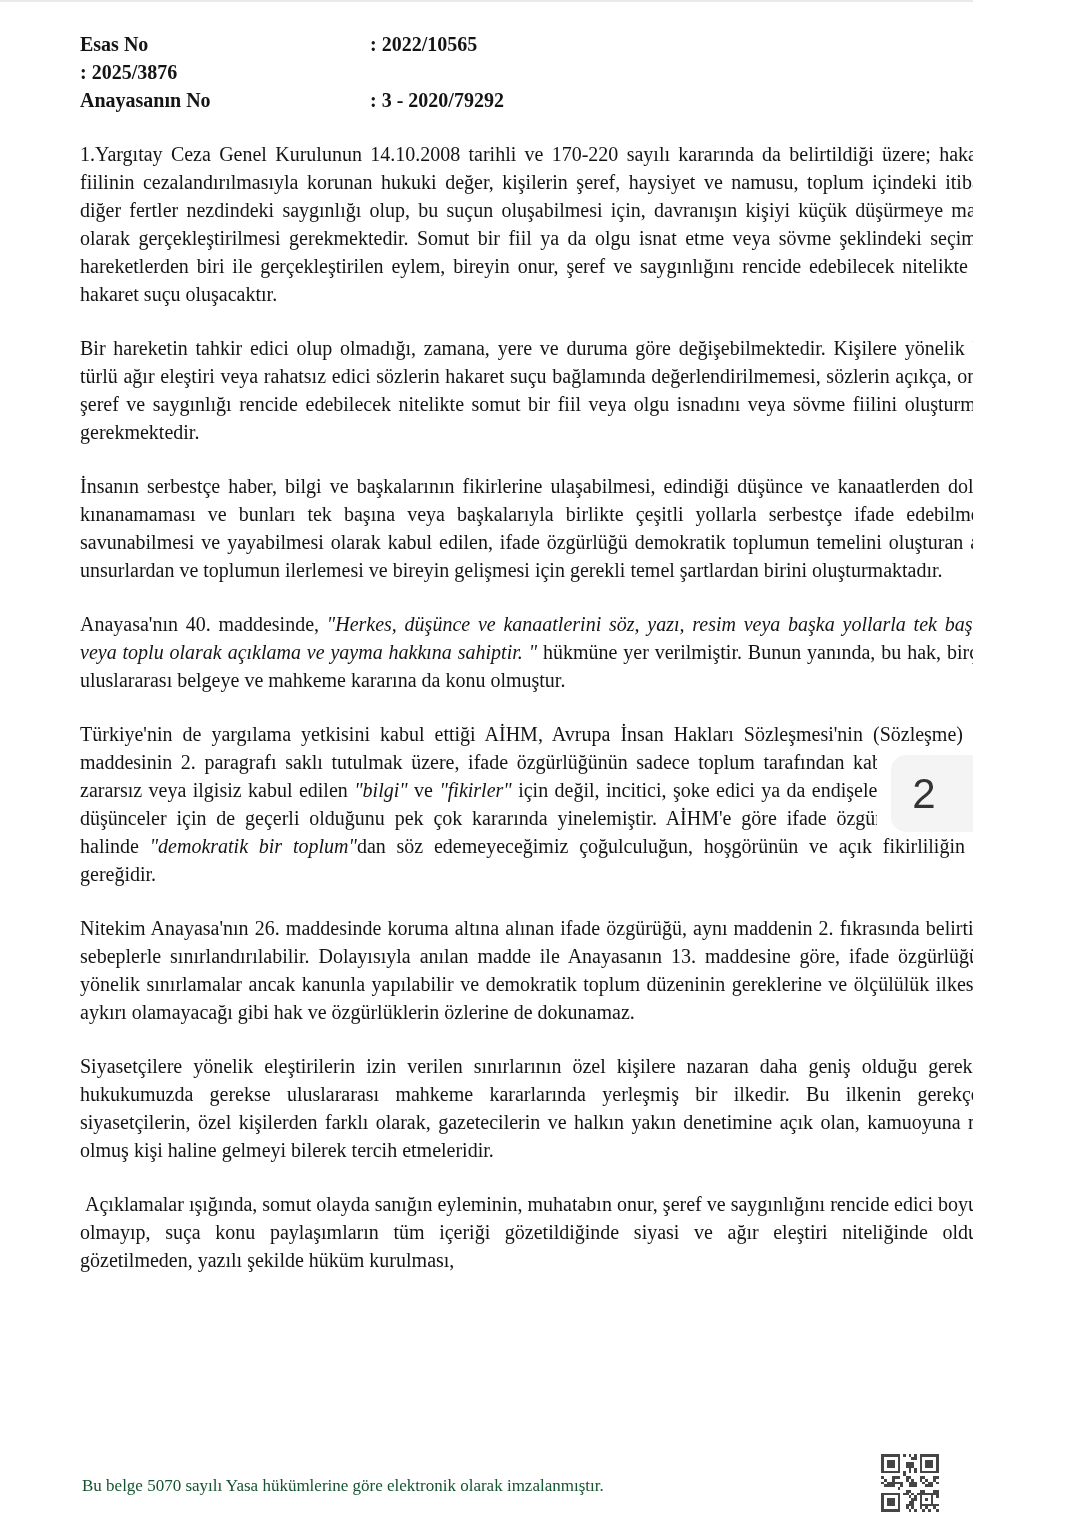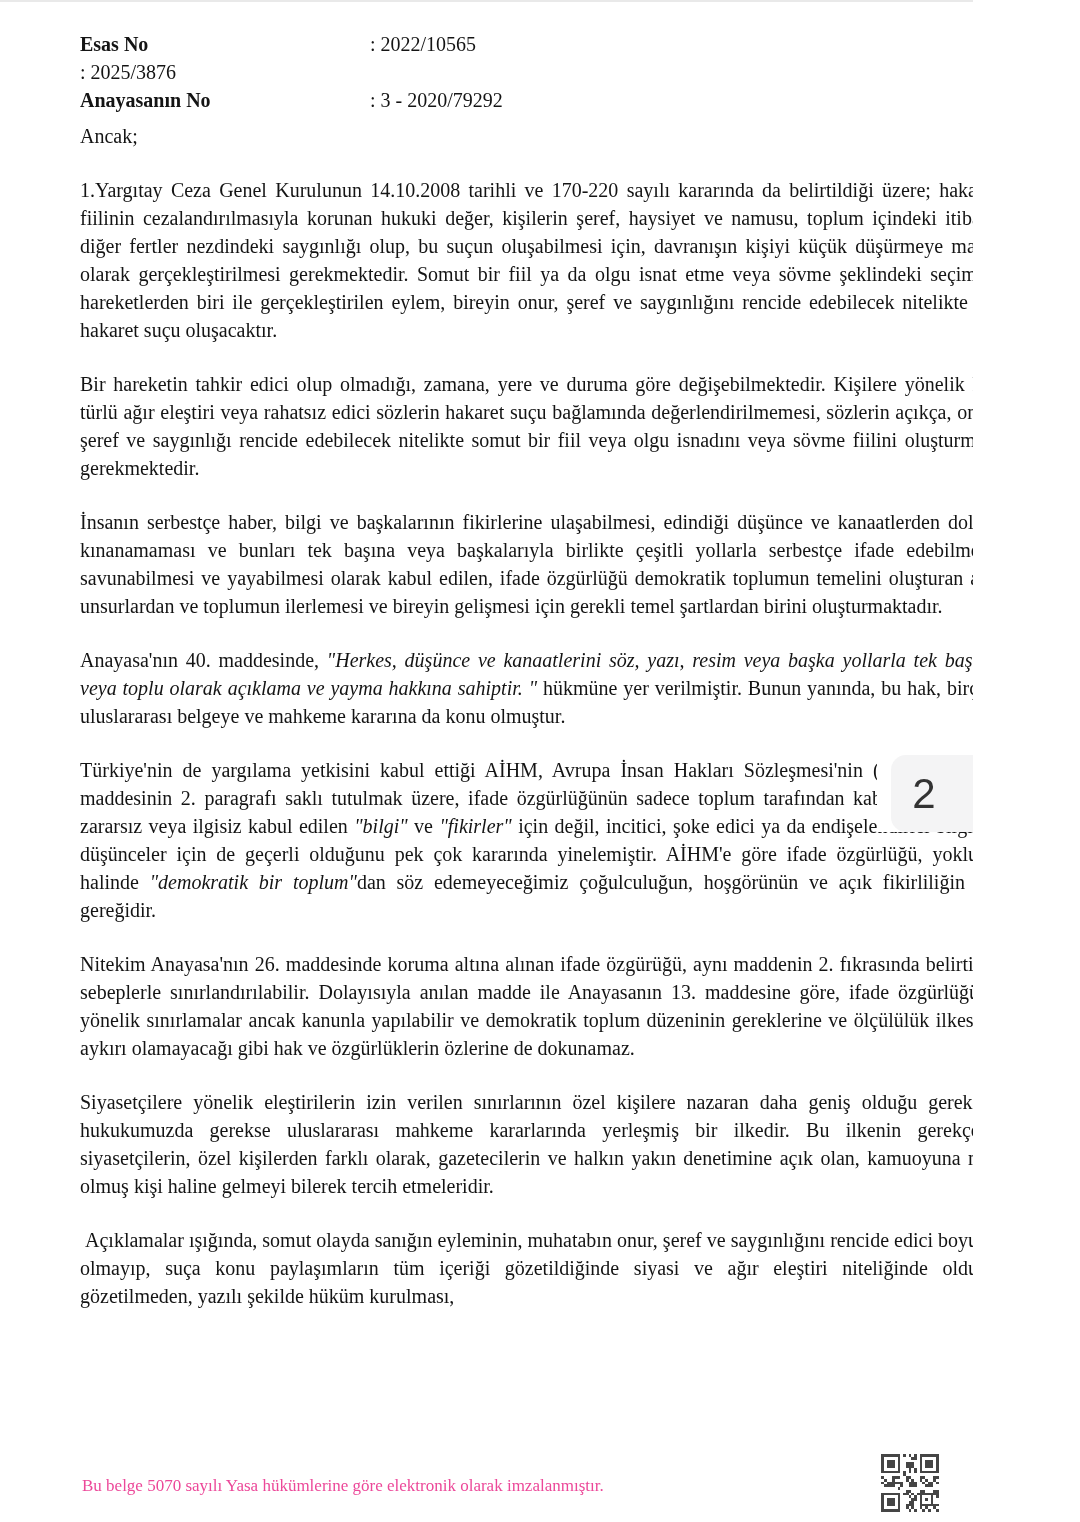--- a/index.html
+++ b/index.html
@@ -24,21 +24,21 @@
     top: 30px; left: 80px;
     width: 918px;
   }
   .case-header { margin-bottom: 0; }
   .case-row {
     display: flex;
     line-height: 28px;
     font-size: 20px;
   }
   .case-row .lbl { width: 290px; font-weight: bold; }
-  .case-row .val { font-weight: normal; }
+  .case-row .val { font-weight: bold; }
   .intro {
     margin-top: 8px;
     font-size: 20px;
     line-height: 28px;
   }
   .para {
     margin-top: 26px;
     font-size: 20px;
     line-height: 28px;
     text-align: justify;
@@ -66,21 +66,21 @@
     font-family: "Liberation Sans", "DejaVu Sans", sans-serif;
     font-size: 42px;
     color: #333333;
   }
   .footer-note {
     position: absolute;
     left: 82px;
     bottom: 26px;
     font-size: 17px;
     line-height: 20px;
-    color: #ec4899;
+    color: #14532d;
   }
   .qr {
     position: absolute;
     right: 34px;
     bottom: 10px;
     width: 58px;
     height: 58px;
   }
   .qr svg { width: 100%; height: 100%; shape-rendering: crispEdges; }
 </style>
@@ -98,21 +98,20 @@
       </div>
       <div class="case-row">
         <span class="val">: 2025/3876</span>
       </div>
       <div class="case-row">
         <span class="lbl">Anayasanın No</span>
         <span class="val">: 3 - 2020/79292</span>
       </div>
     </div>
 
-    <p class="intro">Ancak;</p>
 
     <div id="paragraphs">
         <p class="para"><span>1.Yargıtay Ceza Genel Kurulunun 14.10.2008 tarihli ve 170-220 sayılı kararında da belirtildiği üzere; hakaret fiilinin cezalandırılmasıyla korunan hukuki değer, kişilerin şeref, haysiyet ve namusu, toplum içindeki itibarı, diğer fertler nezdindeki saygınlığı olup, bu suçun oluşabilmesi için, davranışın kişiyi küçük düşürmeye matuf olarak gerçekleştirilmesi gerekmektedir. Somut bir fiil ya da olgu isnat etme veya sövme şeklindeki seçimlik hareketlerden biri ile gerçekleştirilen eylem, bireyin onur, şeref ve saygınlığını rencide edebilecek nitelikte ise hakaret suçu oluşacaktır.</span></p>
         <p class="para"><span>Bir hareketin tahkir edici olup olmadığı, zamana, yere ve duruma göre değişebilmektedir. Kişilere yönelik her türlü ağır eleştiri veya rahatsız edici sözlerin hakaret suçu bağlamında değerlendirilmemesi, sözlerin açıkça, onur, şeref ve saygınlığı rencide edebilecek nitelikte somut bir fiil veya olgu isnadını veya sövme fiilini oluşturması gerekmektedir.</span></p>
         <p class="para"><span>İnsanın serbestçe haber, bilgi ve başkalarının fikirlerine ulaşabilmesi, edindiği düşünce ve kanaatlerden dolayı kınanamaması ve bunları tek başına veya başkalarıyla birlikte çeşitli yollarla serbestçe ifade edebilmesi, savunabilmesi ve yayabilmesi olarak kabul edilen, ifade özgürlüğü demokratik toplumun temelini oluşturan ana unsurlardan ve toplumun ilerlemesi ve bireyin gelişmesi için gerekli temel şartlardan birini oluşturmaktadır.</span></p>
         <p class="para"><span>Anayasa'nın 40. maddesinde, </span><i>"Herkes, düşünce ve kanaatlerini söz, yazı, resim veya başka yollarla tek başına veya toplu olarak açıklama ve yayma hakkına sahiptir. " </i><span>hükmüne yer verilmiştir. Bunun yanında, bu hak, birçok uluslararası belgeye ve mahkeme kararına da konu olmuştur.</span></p>
         <p class="para"><span>Türkiye'nin de yargılama yetkisini kabul ettiği AİHM, Avrupa İnsan Hakları Sözleşmesi'nin (Sözleşme) 10. maddesinin 2. paragrafı saklı tutulmak üzere, ifade özgürlüğünün sadece toplum tarafından kabul gören veya zararsız veya ilgisiz kabul edilen </span><i>"bilgi"</i><span> ve </span><i>"fikirler"</i><span> için değil, incitici, şoke edici ya da endişelendirici bilgi ve düşünceler için de geçerli olduğunu pek çok kararında yinelemiştir. AİHM'e göre ifade özgürlüğü, yokluğu halinde </span><i>"demokratik bir toplum"</i><span>dan söz edemeyeceğimiz çoğulculuğun, hoşgörünün ve açık fikirliliğin bir gereğidir.</span></p>
         <p class="para"><span>Nitekim Anayasa'nın 26. maddesinde koruma altına alınan ifade özgürüğü, aynı maddenin 2. fıkrasında belirtilen sebeplerle sınırlandırılabilir. Dolayısıyla anılan madde ile Anayasanın 13. maddesine göre, ifade özgürlüğüne yönelik sınırlamalar ancak kanunla yapılabilir ve demokratik toplum düzeninin gereklerine ve ölçülülük ilkesine aykırı olamayacağı gibi hak ve özgürlüklerin özlerine de dokunamaz.</span></p>
         <p class="para"><span>Siyasetçilere yönelik eleştirilerin izin verilen sınırlarının özel kişilere nazaran daha geniş olduğu gerek iç hukukumuzda gerekse uluslararası mahkeme kararlarında yerleşmiş bir ilkedir. Bu ilkenin gerekçesi, siyasetçilerin, özel kişilerden farklı olarak, gazetecilerin ve halkın yakın denetimine açık olan, kamuoyuna mal olmuş kişi haline gelmeyi bilerek tercih etmeleridir.</span></p>
         <p class="para"><span>&nbsp;Açıklamalar ışığında, somut olayda sanığın eyleminin, muhatabın onur, şeref ve saygınlığını rencide edici boyutta olmayıp, suça konu paylaşımların tüm içeriği gözetildiğinde siyasi ve ağır eleştiri niteliğinde olduğu gözetilmeden, yazılı şekilde hüküm kurulması,</span></p>

